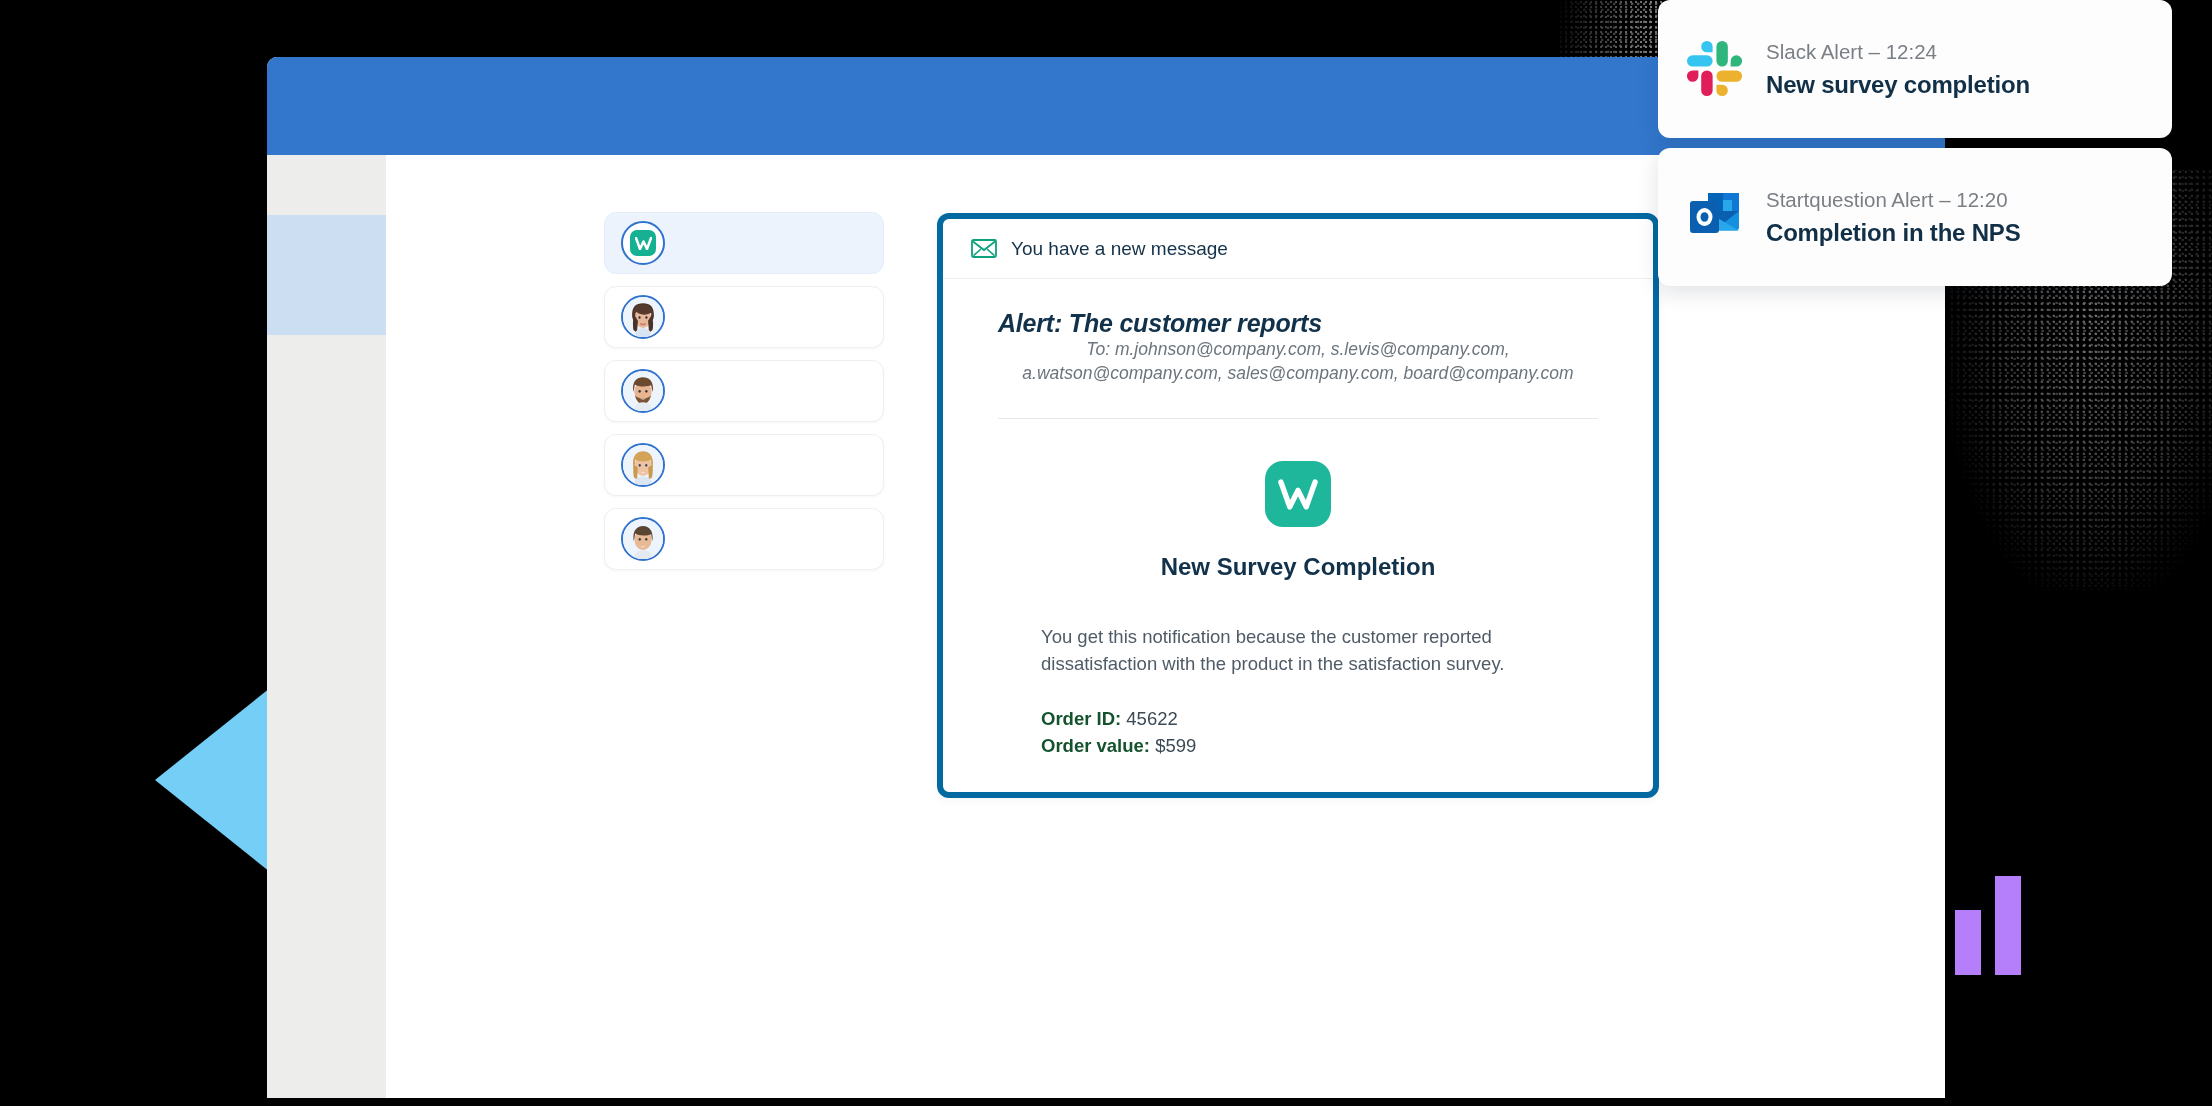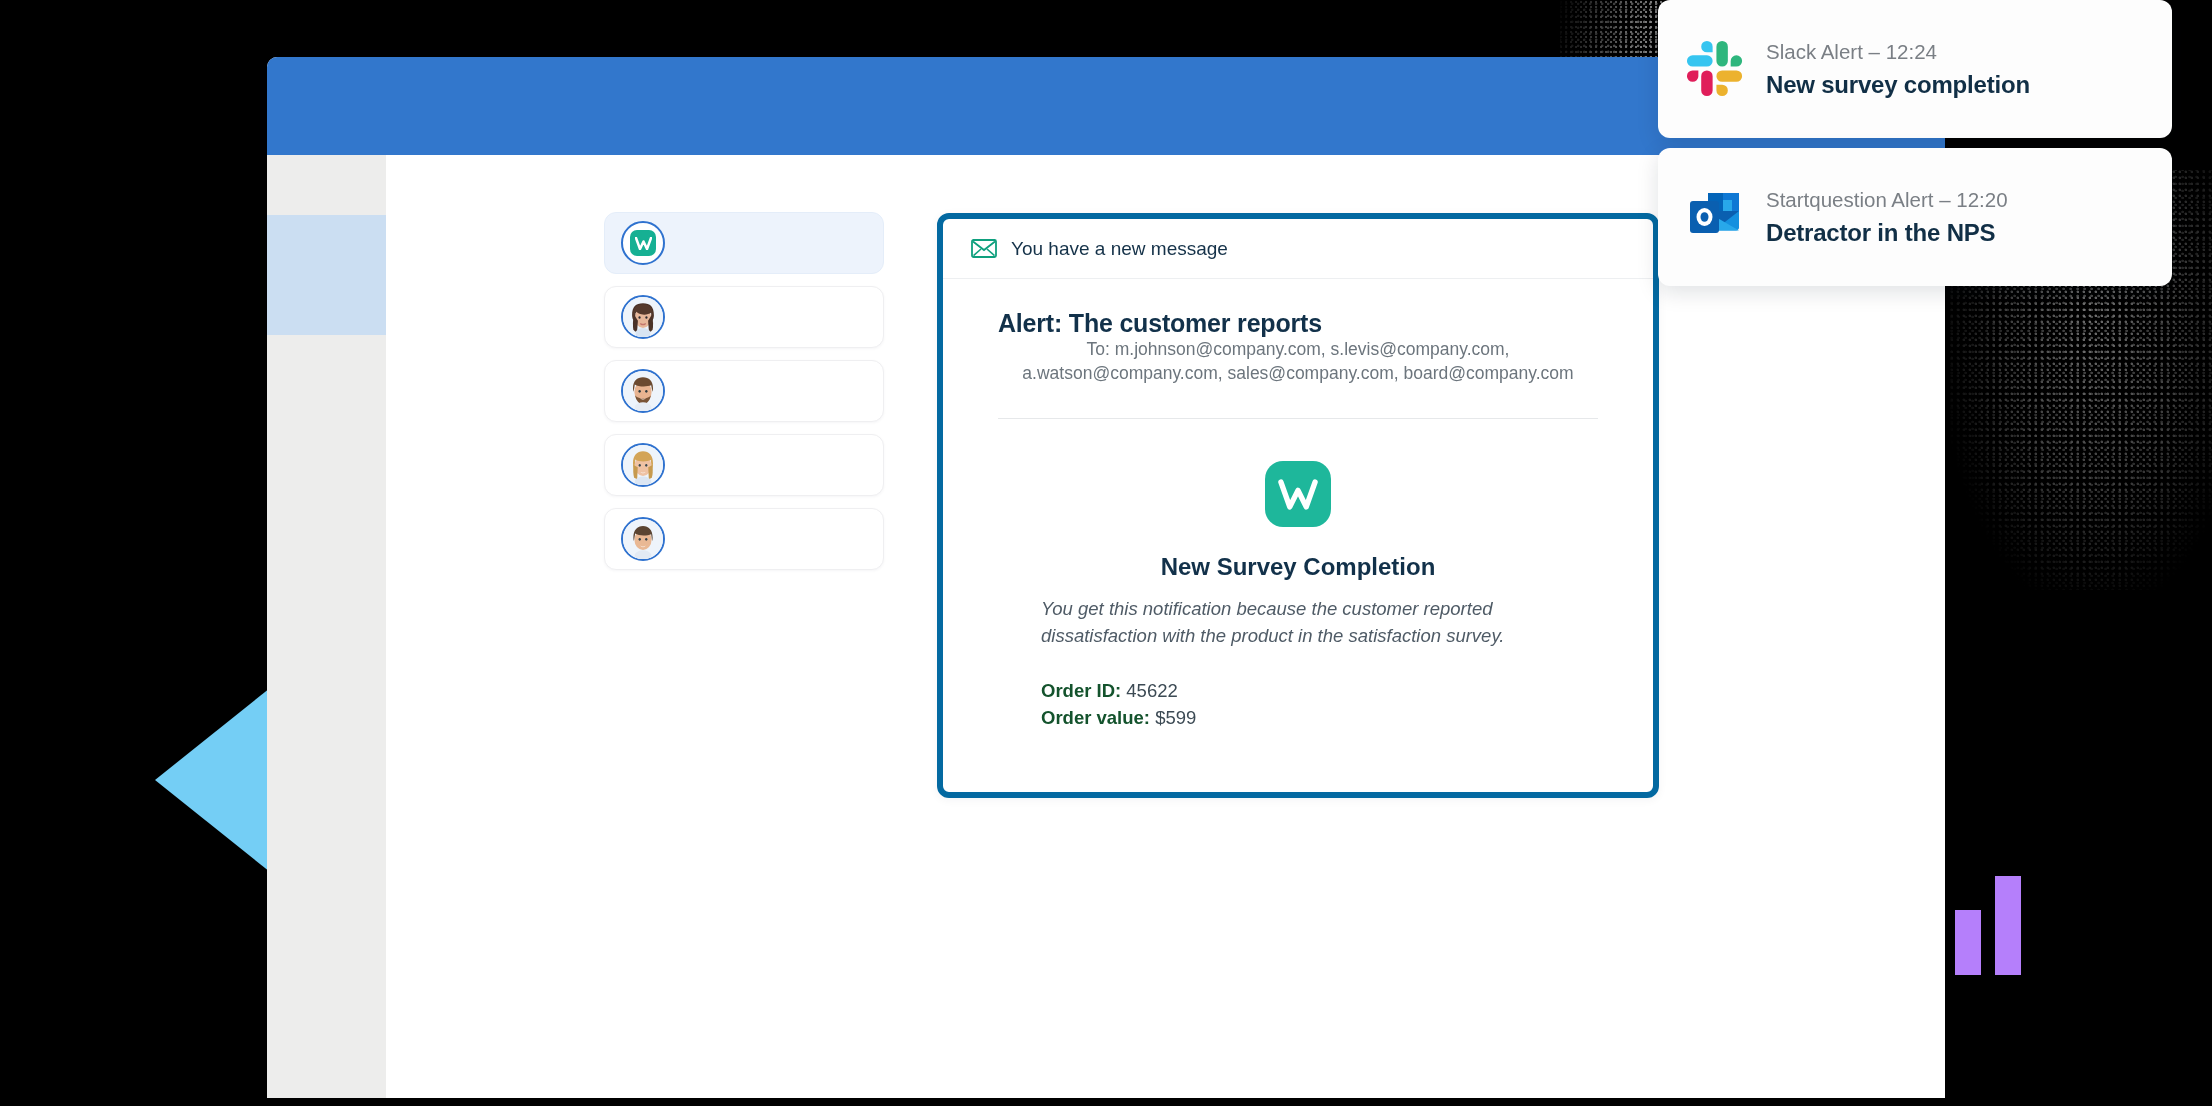--- a/index.html
+++ b/index.html
@@ -78,33 +78,33 @@
     box-shadow:0 2px 10px rgba(20,30,60,.05);
     display:flex; flex-direction:column; overflow:hidden;
   }
   #email-head{
     height:60px; display:flex; align-items:center; gap:14px; padding:0 28px;
     border-bottom:1px solid #EDEFF1;
   }
   #email-head .label{ font-size:19px; color:#153249; }
   .envelope{ width:26px; height:19px; flex:0 0 26px; }
 
-  #email-body{ padding:30px 55px 0 55px; }
+  #email-body{ padding:30px 55px 0 55px;font-style:italic; }
   #subject{ font-size:25px; font-weight:bold; color:#12314A; letter-spacing:-.2px; }
   #recipients{ font-size:17.5px; line-height:1.35; color:#6C757D;text-align:center; }
   #divider{ margin:33px 0 0 0; border-top:1px solid #E6E8EA; }
 
   #email-inner{ padding:42px 98px 0 98px; text-align:center; }
   #logo-tile{
     width:66px; height:66px; border-radius:18px; background:#1EB79B; margin:0 auto;
     display:flex; align-items:center; justify-content:center;
   }
   #logo-tile svg{ width:40px; height:31px; display:block; }
   #inner-title{ margin-top:26px; font-size:24px; font-weight:bold; color:#12314A; }
-  #inner-para{ margin-top:15px; font-size:18.5px; line-height:1.45; color:#4F5B66; text-align:left;font-style:italic; }
+  #inner-para{ margin-top:43px; font-size:18.5px; line-height:1.45; color:#4F5B66; text-align:left; }
   #details{ margin-top:28px; font-size:18.5px; line-height:1.45; color:#3C4A54; text-align:left; }
   #details b{ color:#14532d; }
 
   
   #notifs{ position:absolute; left:1658px; top:0px; width:514px; }
   .notif{
     background:#FDFDFD; border-radius:12px; width:514px; height:138px;
     display:flex; align-items:center; gap:22px; padding-left:28px;
     box-shadow:0 6px 22px rgba(10,20,40,.13);
     margin-bottom:10px;
@@ -282,18 +282,18 @@
         <path d="M22 23h31v16.5c0 1.6-1.3 2.9-2.9 2.9H24.9c-1.6 0-2.9-1.3-2.9-2.9z" fill="#1490DF"></path>
         <path d="M22 23h31l-14.4 11.3a2.8 2.8 0 0 1-3.4 0z" fill="#0A5FB0"></path>
         <path d="M22 24.5 53 42.4H24.9c-1.6 0-2.9-1.3-2.9-2.9z" fill="#28A8EA"></path>
         <rect x="4" y="13" width="29" height="32" rx="3" fill="#0A5FB0"></rect>
         <ellipse cx="18.5" cy="29" rx="8" ry="9" fill="#fff"></ellipse>
         <ellipse cx="18.5" cy="29" rx="4" ry="4.8" fill="#0A5FB0"></ellipse>
       </svg>
     </div>
     <div class="ntext">
       <span class="nmeta">Startquestion Alert – 12:20</span>
-      <span class="ntitle">Detractor in the NPS</span>
+      <span class="ntitle">Completion in the NPS</span>
     </div>
   </div>
 
 
 </div>
 
 </body></html>

